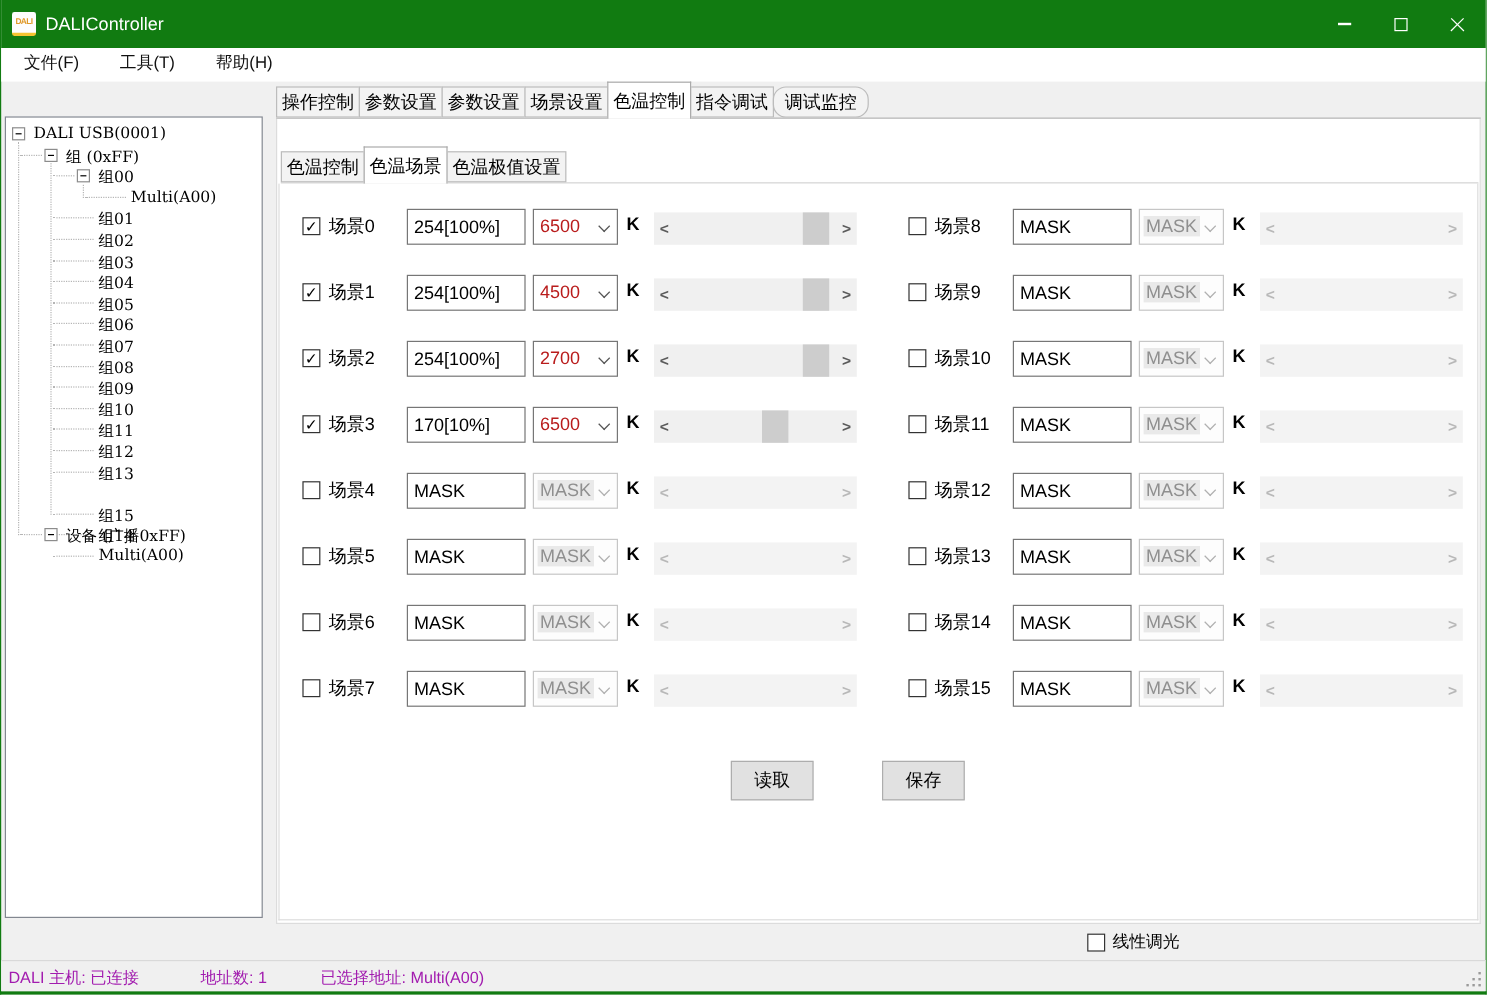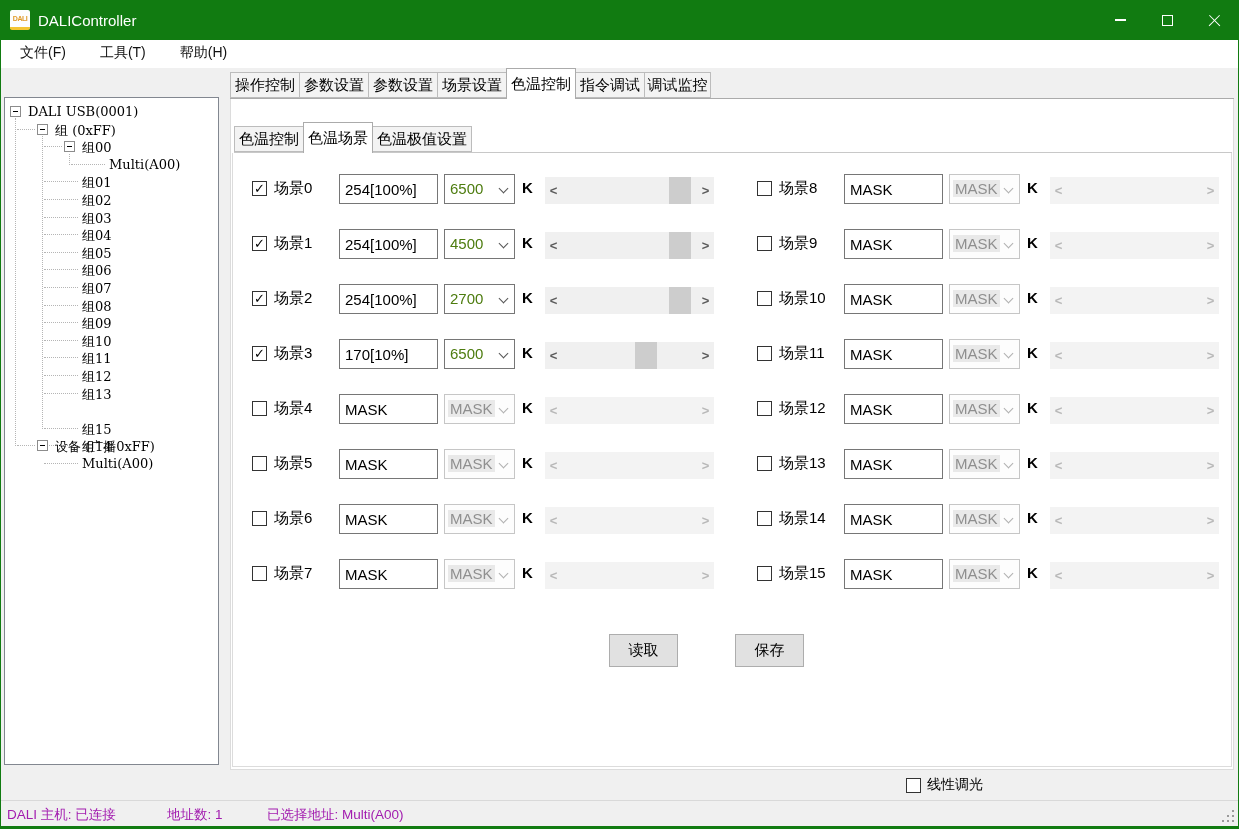--- a/index.html
+++ b/index.html
@@ -54,21 +54,21 @@
   .sub-tabs { position:absolute; left:3px; top:27px; width:998px; height:27px; display:flex; align-items:flex-end; border-bottom:1px solid #c8c8c8; }
   .sub-page { position:absolute; left:1px; top:54px; width:1000px; height:614px; background:#fff; border:1px solid #dcdcdc; border-top:none; }
 
   
   .scene-grid { position:absolute; left:16px; top:21px; width:975px; height:450px; }
   .scene-row { position:absolute; width:467px; height:30px; }
   .cbx { position:absolute; left:3px; top:7px; width:15px; height:15px; border:1px solid #333; background:#fff; font-size:13px; line-height:13px; text-align:center; color:#000; }
   .scene-label { position:absolute; left:25px; top:5px; font-size:15px; color:#000; white-space:nowrap; }
   .lvl-input { position:absolute; left:90px; top:0; width:99px; height:30px; border:1px solid #767676; background:#fff; font-family:"Liberation Sans", sans-serif; font-size:15px; color:#000; padding-left:5px; }
   .combo { position:absolute; left:195px; top:0; width:71px; height:30px; border:1px solid #767676; background:#fff; }
-  .combo-val { position:absolute; left:5px; top:5px; font-size:15px; color:#4d7c0f; }
+  .combo-val { position:absolute; left:5px; top:5px; font-size:15px; color:#b91c1c; }
   .chev { position:absolute; right:7px; top:10px; width:7px; height:7px; border-right:1.5px solid #555; border-bottom:1.5px solid #555; transform:rotate(45deg); }
   .combo.disabled { border-color:#c6c6c6; background:#fdfdfd; }
   .combo.disabled .combo-val { color:#8f8f8f; background:#e9e9e9; padding:0 2px; left:3px; }
   .combo.disabled .chev { border-color:#b0b0b0; }
   .kunit { position:absolute; left:273px; top:5px; font-size:15px; font-weight:600; color:#000; }
   .sbar { position:absolute; left:296px; top:3px; width:169px; height:27px; background:#f0f0f0; }
   .sarr { position:absolute; top:0; width:17px; height:27px; display:flex; align-items:center; justify-content:center; font-size:13px; font-weight:700; color:#5b5b5b; }
   .sarr.left { left:0; } .sarr.right { right:0; }
   .scroll-thumb { position:absolute; top:0; width:22px; height:27px; background:#cdcdcd; }
   .sbar.disabled { background:#f3f3f3; }
@@ -197,21 +197,21 @@
       </div>
     </div>
 
   <div class="main-tabs">
       <div class="tab" style="width: 70px;">操作控制</div>
       <div class="tab" style="width: 70px;">参数设置</div>
       <div class="tab" style="width: 70px;">参数设置</div>
       <div class="tab" style="width: 70px;">场景设置</div>
       <div class="tab selected" style="width: 70px;">色温控制</div>
       <div class="tab" style="width: 70px;">指令调试</div>
-      <div class="tab" style="width: 67px;">调试监控</div>
+      <div class="tab" style="width: 80px; border-radius: 11px;">调试监控</div>
     </div>
 
   <div class="main-page">
     <div class="sub-tabs">
         <div class="tab" style="width: 70px;">色温控制</div>
         <div class="tab selected" style="width: 70px;">色温场景</div>
         <div class="tab" style="width: 100px;">色温极值设置</div>
       </div>
     <div class="sub-page">
       <div class="scene-grid">

